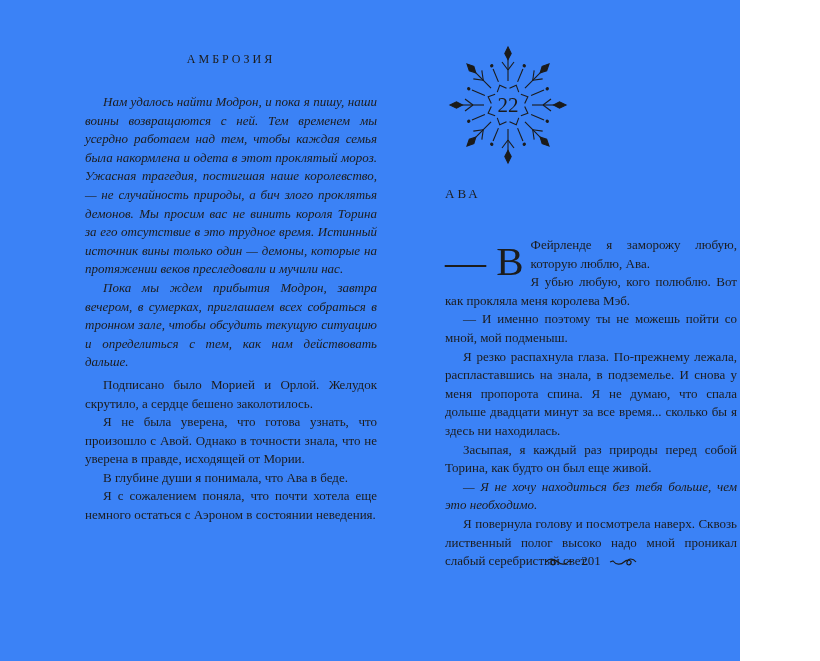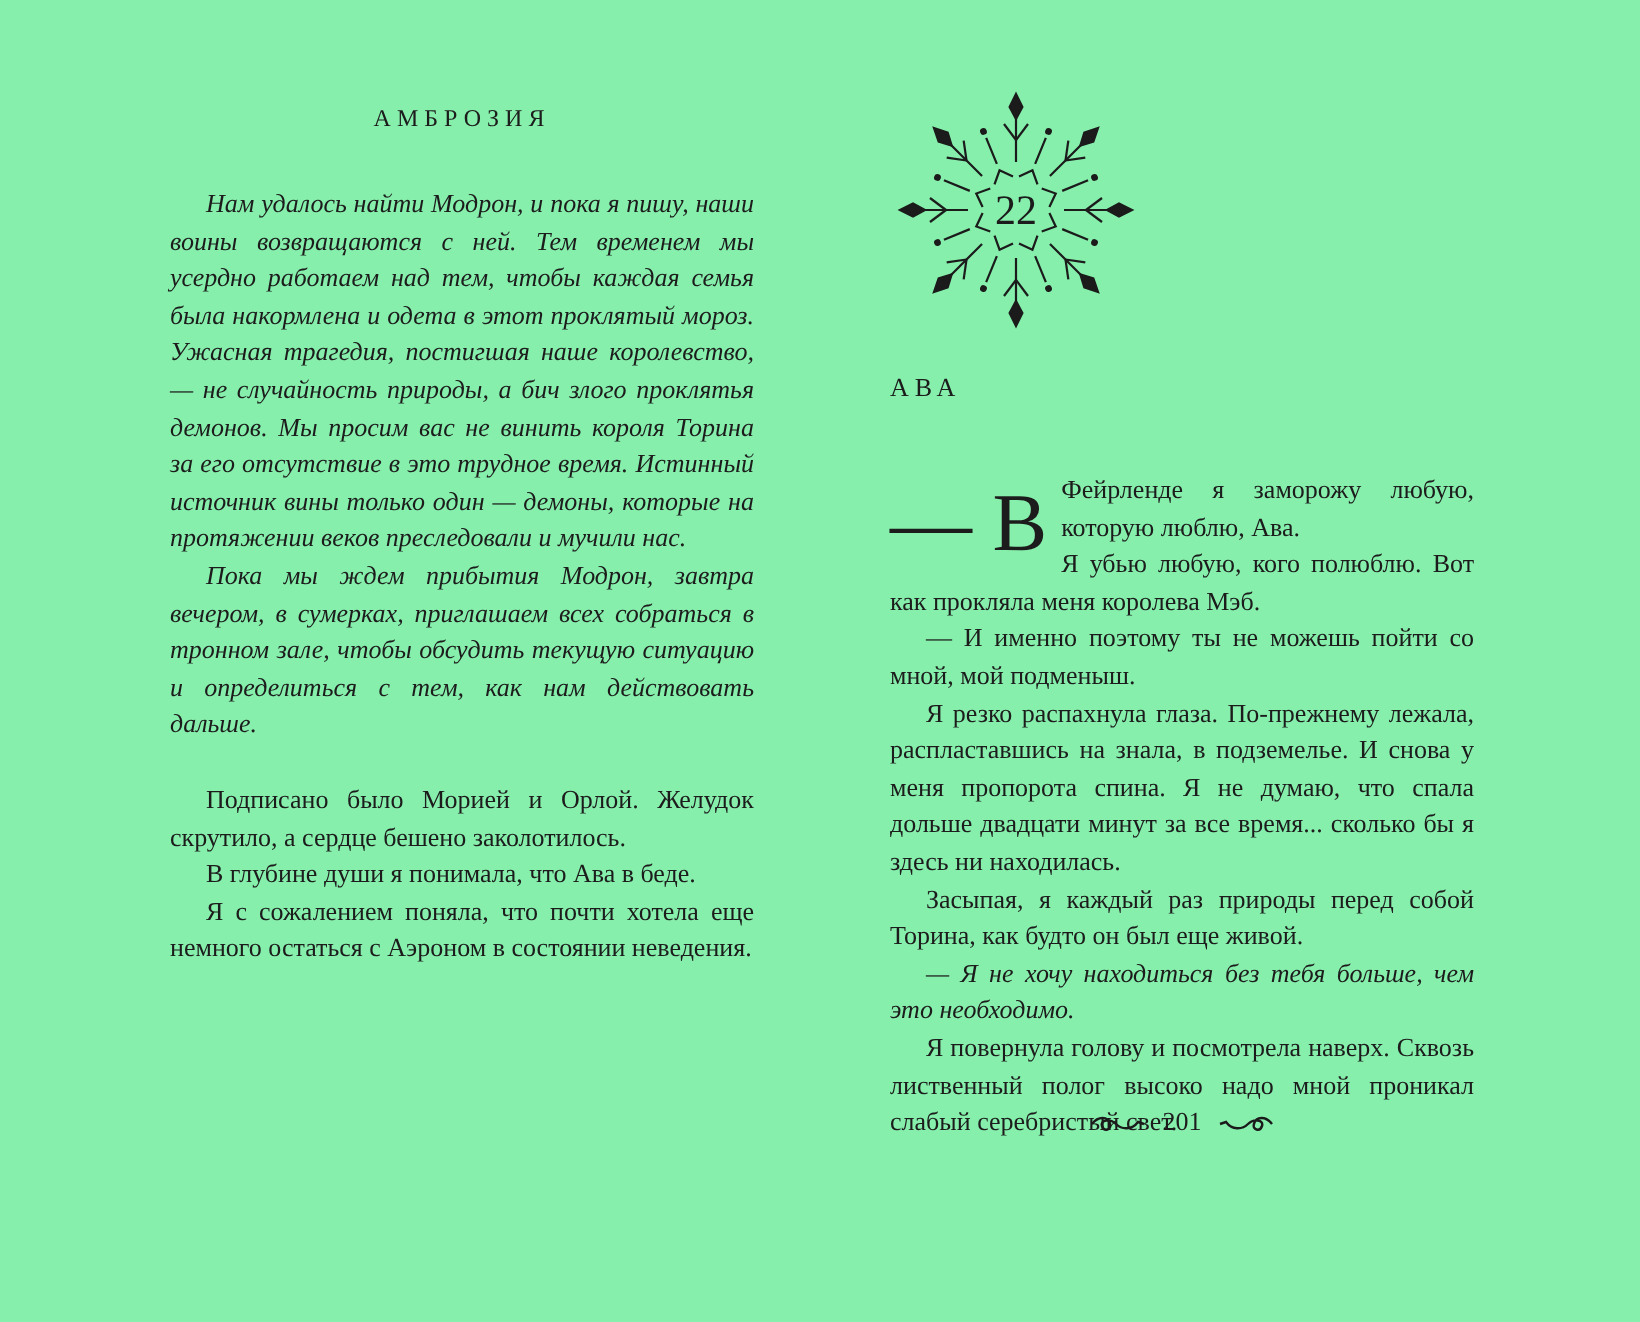--- a/index.html
+++ b/index.html
@@ -1,20 +1,20 @@
 <!DOCTYPE html>
 <html><head>
 <meta charset="utf-8">
 <style>
   html, body { margin: 0; padding: 0; background: #ffffff; }
   .spread {
     position: relative;
-    width: 820px;
+    width: 740px;
     height: 661px;
-    background: #86efac;
+    background: #3b82f6;
     font-family: "Liberation Serif", "DejaVu Serif", serif;
     color: #1c1c1c;
     overflow: hidden;
   }
 
   
   .left-page {
     position: absolute;
     left: 85px;
     top: 52px;
@@ -28,21 +28,21 @@
   }
   .page-text p {
     margin: 0;
     font-size: 13px;
     line-height: 18.6px;
     text-align: justify;
     text-indent: 18px;
     font-family: Liberation Serif, serif;
   }
   .letter p { font-style: italic; }
-  .body-block { margin-top: 19px; }
+  .body-block { margin-top: 4px; }
 
   
   .right-page {
     position: absolute;
     left: 445px;
     top: 42px;
     width: 292px;
   }
   .ornament-wrap {
     text-align: left;
@@ -93,20 +93,21 @@
   <div class="left-page">
     <div class="running-header">АМБРОЗИЯ</div>
 
     <div class="page-text letter">
       <p>Нам удалось найти Модрон, и пока я пишу, наши воины возвращаются с ней. Тем временем мы усердно работаем над тем, чтобы каждая семья была накормлена и одета в этот проклятый мороз. Ужасная трагедия, постигшая наше королевство, — не случайность природы, а бич злого проклятья демонов. Мы просим вас не винить короля Торина за его отсутствие в это трудное время. Истинный источник вины только один — демоны, которые на протяжении веков преследовали и мучили нас.</p>
       <p>Пока мы ждем прибытия Модрон, завтра вечером, в сумерках, приглашаем всех собраться в тронном зале, чтобы обсудить текущую ситуацию и определиться с тем, как нам действовать дальше.</p>
     </div>
 
     <div class="page-text body-block">
       <p>Подписано было Морией и Орлой. Желудок скрутило, а сердце бешено заколотилось.</p>
+      <p>Я не была уверена, что готова узнать, что произошло с Авой. Однако в точности знала, что не уверена в правде, исходящей от Мории.</p>
       <p>В глубине души я понимала, что Ава в беде.</p>
       <p>Я с сожалением поняла, что почти хотела еще немного остаться с Аэроном в состоянии неведения.</p>
     </div>
   </div>
 
   <div class="right-page">
 
     <div class="ornament-wrap">
       <svg class="orn-svg" width="126" height="126" viewBox="-63 -63 126 126">
         <defs>

